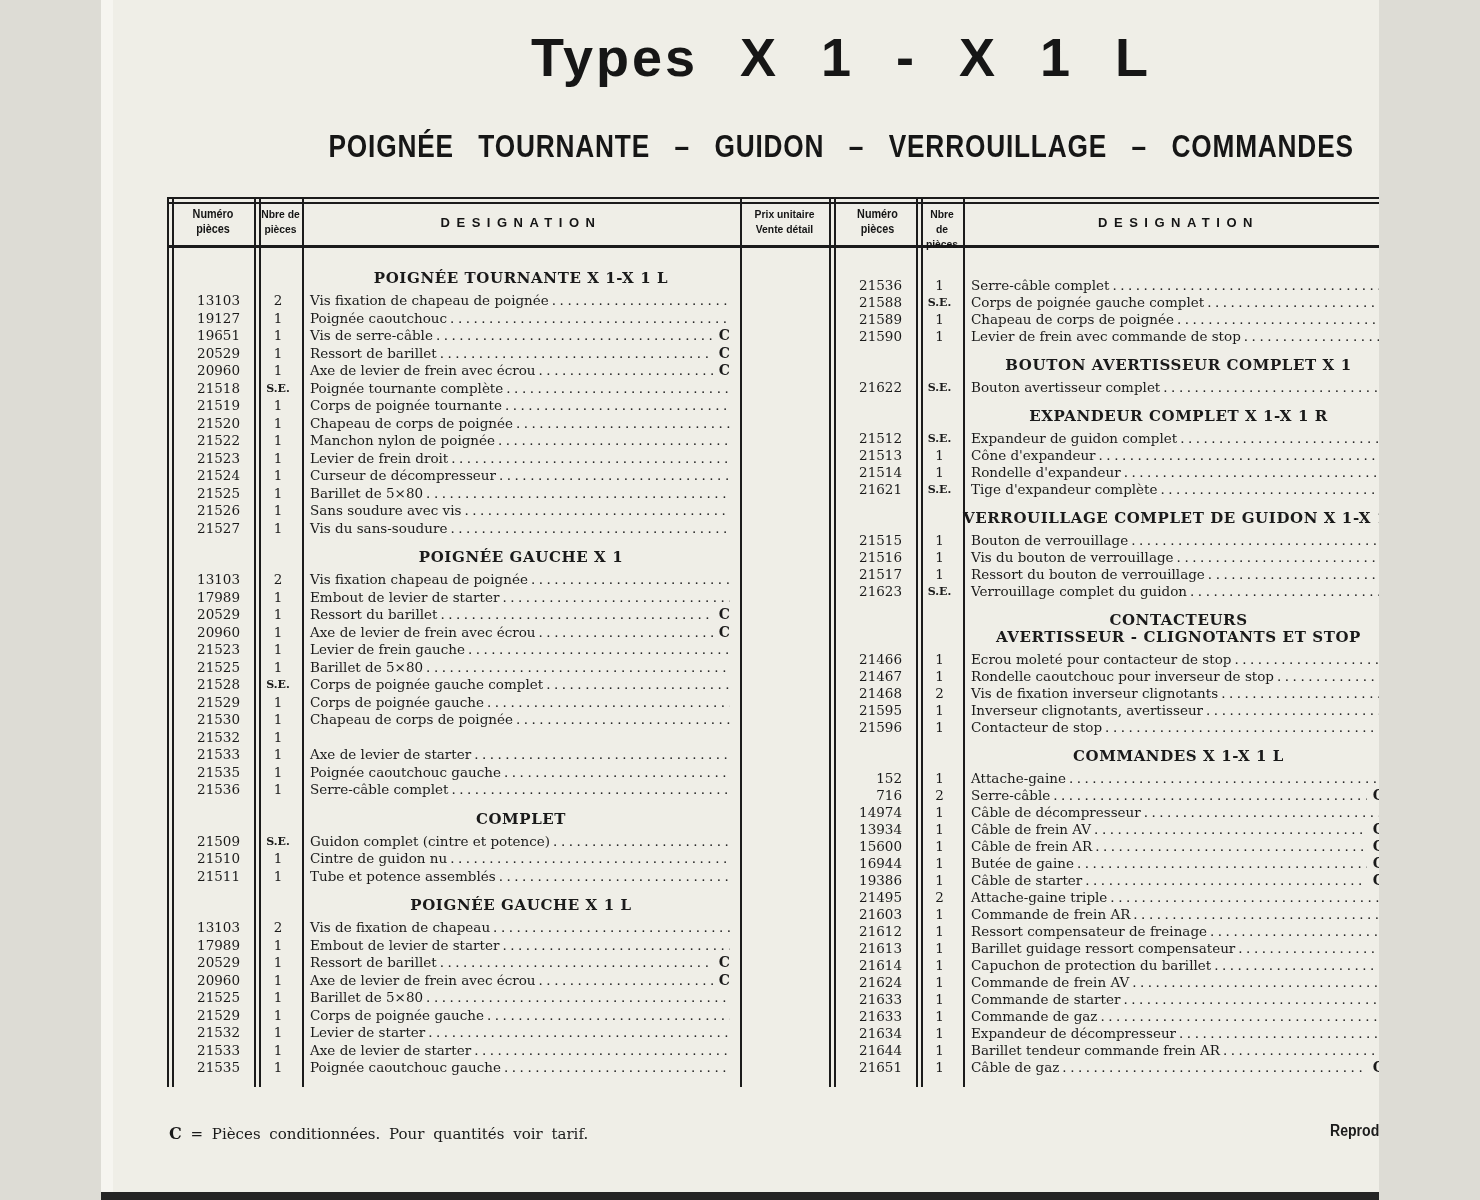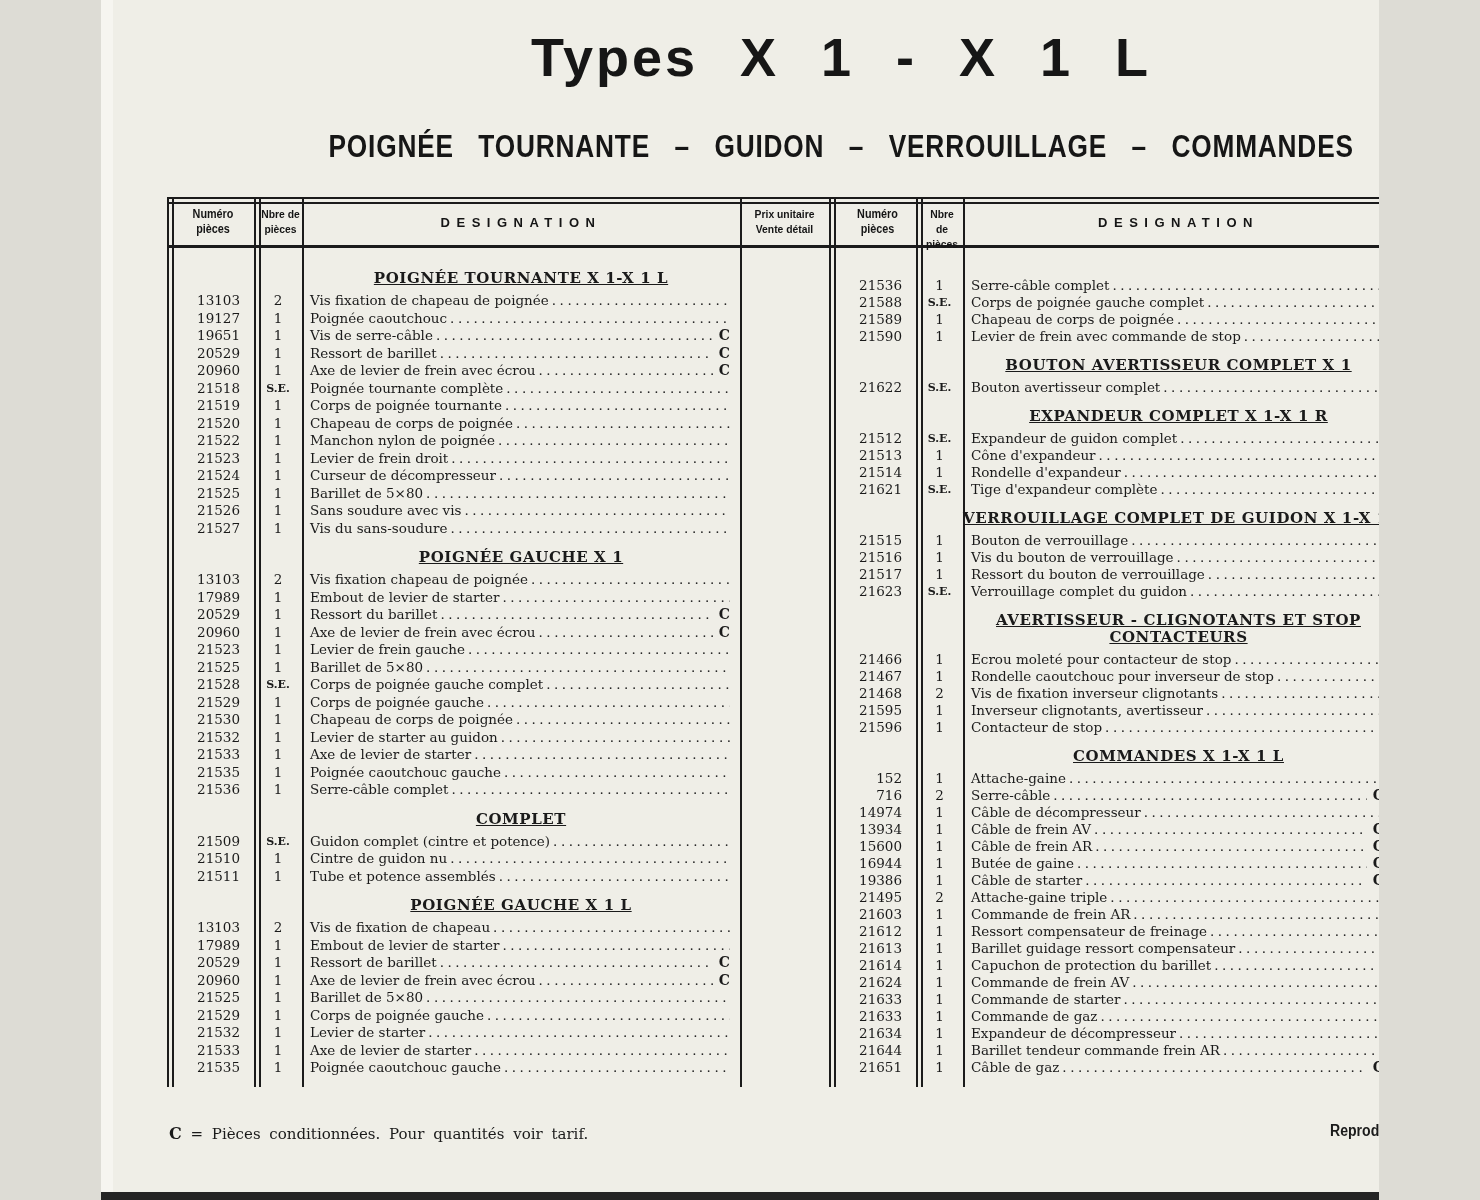--- a/index.html
+++ b/index.html
@@ -45,21 +45,20 @@
     font-size:13px; letter-spacing:6.5px; color:#151515;
   }
   
   .tbody{position:absolute; top:258px;}
   .tbody.left {left:66px;  width:573px; --numw:87px; --qtyw:48px; --rh:17.5px; --headml:135px;}
   .tbody.right{left:733px; width:560px; --numw:82px; --qtyw:47px; --rh:17.0px; --headml:129px;}
   .section.no-title{margin-top:19px;}
   .sec-head{
     margin:12px 0 5px var(--headml); width:calc(100% - var(--headml));
     text-align:center;
-    text-decoration:underline;
   }
   .sec-title{
     height:17px; line-height:17px;
     font-weight:bold; font-size:15px; letter-spacing:0.6px; white-space:nowrap;
   }
   .row{display:flex; height:var(--rh); line-height:var(--rh); font-size:13.5px; white-space:nowrap;}
   .cnum{width:var(--numw); text-align:right; padding-right:14px; box-sizing:border-box; flex:none;}
   .cqty{width:var(--qtyw); text-align:center; flex:none;}
   .cqty.se{font-weight:bold; font-size:11px;}
   .cdes{flex:1; display:flex; align-items:baseline; padding:0 10px 0 8px; overflow:hidden;}
@@ -336,24 +335,20 @@
           <span class="cnum">21530</span>
           <span class="cqty">1</span>
           <span class="cdes">
             <span class="t">Chapeau de corps de poignée</span>
             <span class="leader"></span>
           </span>
         </div>
         <div class="row">
           <span class="cnum">21532</span>
           <span class="cqty">1</span>
-          <span class="cdes">
-            <span class="t">Levier de starter au guidon</span>
-            <span class="leader"></span>
-          </span>
         </div>
         <div class="row">
           <span class="cnum">21533</span>
           <span class="cqty">1</span>
           <span class="cdes">
             <span class="t">Axe de levier de starter</span>
             <span class="leader"></span>
           </span>
         </div>
         <div class="row">
@@ -599,22 +594,22 @@
           <span class="cnum">21623</span>
           <span class="cqty se">S.E.</span>
           <span class="cdes">
             <span class="t">Verrouillage complet du guidon</span>
             <span class="leader"></span>
           </span>
         </div>
       </div>
       <div class="section">
         <div class="sec-head">
+          <div class="sec-title">CONTACTEURS</div>
           <div class="sec-title">AVERTISSEUR - CLIGNOTANTS ET STOP</div>
-          <div class="sec-title">CONTACTEURS</div>
         </div>
         <div class="row">
           <span class="cnum">21466</span>
           <span class="cqty">1</span>
           <span class="cdes">
             <span class="t">Ecrou moleté pour contacteur de stop</span>
             <span class="leader"></span>
           </span>
         </div>
         <div class="row">

